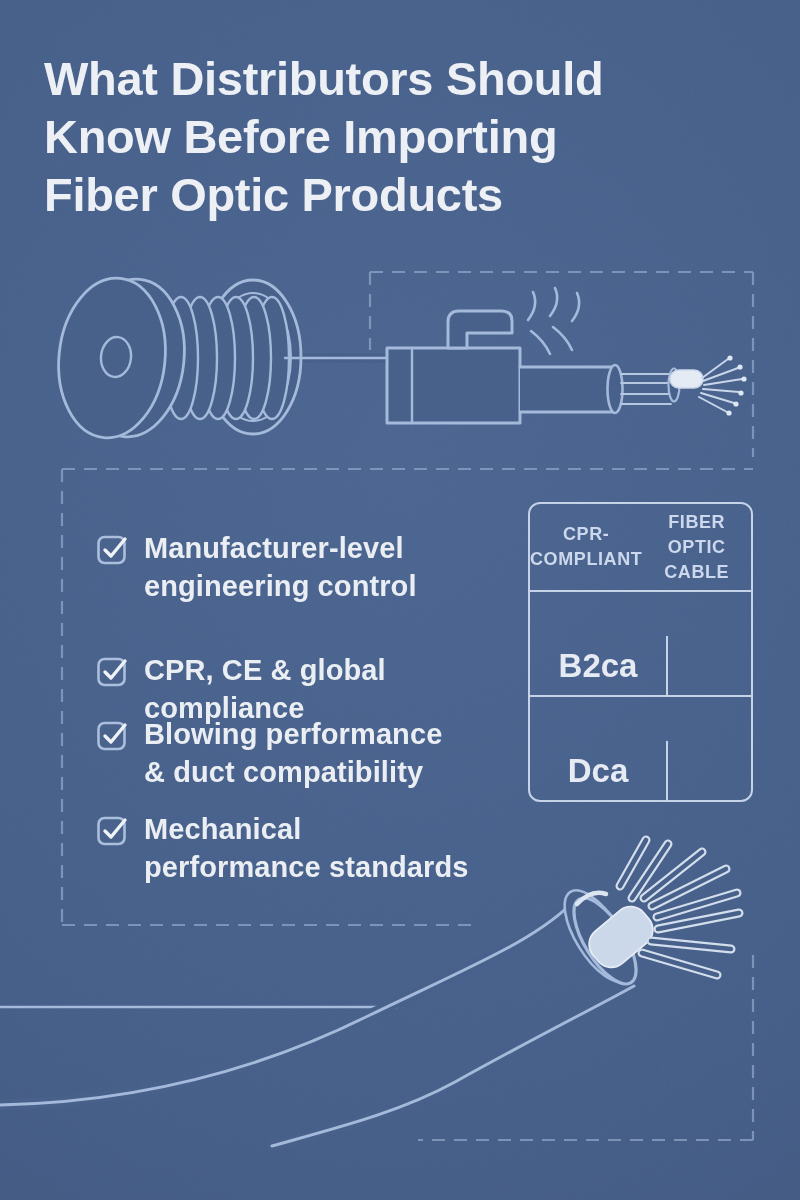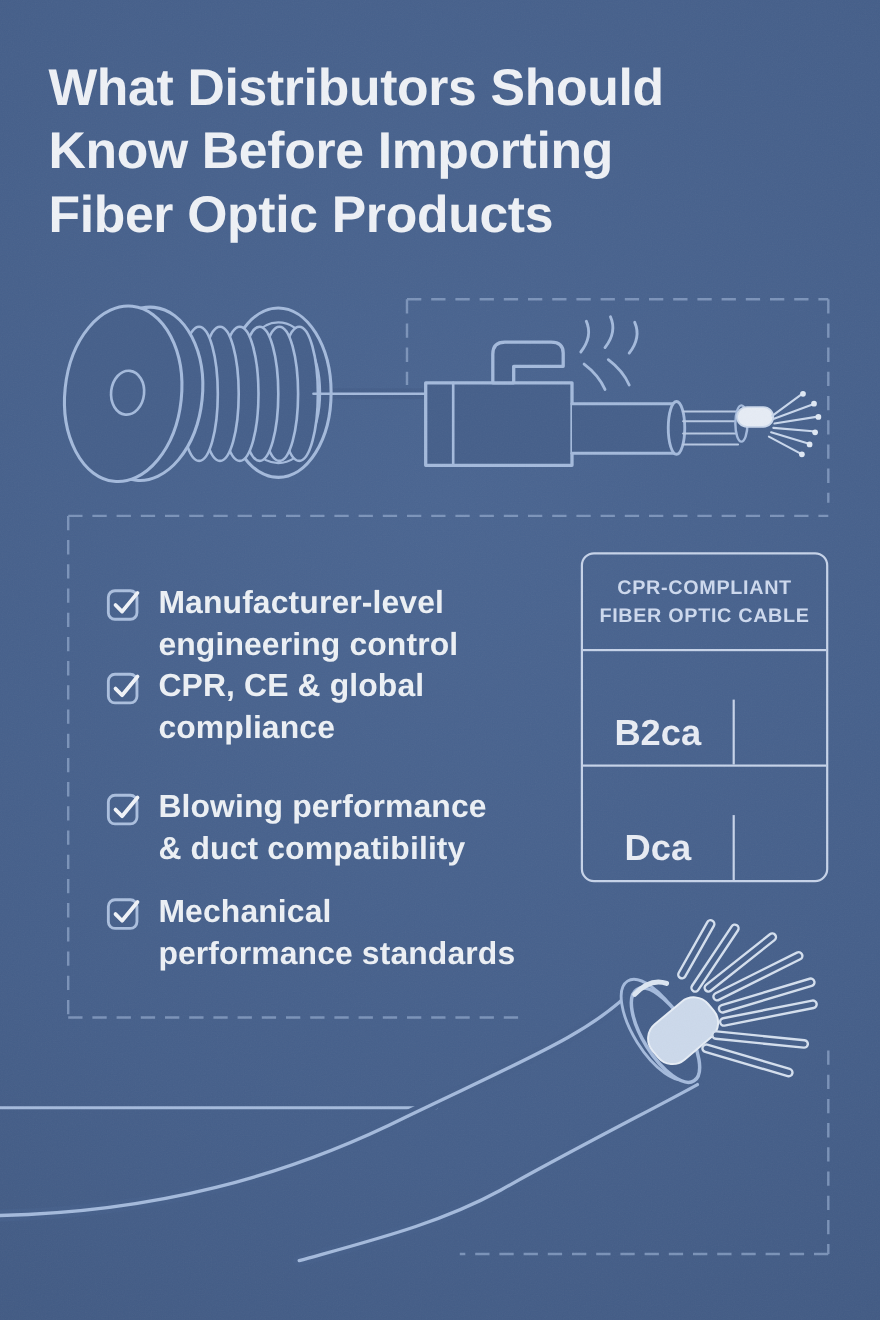--- a/index.html
+++ b/index.html
@@ -24,21 +24,21 @@
     color:#ecf0f5;letter-spacing:0.1px;
   }
   .check-item .txt div{white-space:nowrap;}
   
   .cpr-table{
     position:absolute;left:528px;top:502px;width:225px;height:300px;
     box-sizing:border-box;border:2.5px solid #c6d3e9;border-radius:12px;
     display:flex;flex-direction:column;color:#e8ecf4;
   }
   .cpr-table .thead{
-    flex:0 0 86px;display:flex;flex-direction:column;justify-content:center;align-items:center;
+    flex:0 0 86px;display:flex;justify-content:center;align-items:center;
     font-size:18px;line-height:25px;font-weight:700;letter-spacing:0.6px;color:#cdd9ee;
     text-align:center;
   }
   .cpr-table .trow{
     flex:1 1 0;display:flex;border-top:2px solid #c6d3e9;
   }
   .cpr-table .tcell-label{
     flex:0 0 136px;display:flex;align-items:center;justify-content:center;
     font-size:33px;font-weight:600;border-right:2px solid #c6d3e9;color:#e8ecf4;margin-top:44px;
   }
@@ -181,21 +181,21 @@
     <svg class="box" viewBox="0 0 34 34">
       <rect x="2.5" y="5" width="26" height="26" rx="6" fill="none" stroke="#abbfde" stroke-width="2.6"></rect>
       <path d="M9,18 L15,24 L29,7" fill="none" stroke="#f0f3f8" stroke-width="3.4" stroke-linecap="round" stroke-linejoin="round"></path>
     </svg>
     <div class="txt">
       <div>Manufacturer-level</div>
       <div>engineering control</div>
     </div>
   </div>
 
-  <div class="check-item" style="top:605px">
+  <div class="check-item" style="top:651px">
     <svg class="box" viewBox="0 0 34 34">
       <rect x="2.5" y="5" width="26" height="26" rx="6" fill="none" stroke="#abbfde" stroke-width="2.6"></rect>
       <path d="M9,18 L15,24 L29,7" fill="none" stroke="#f0f3f8" stroke-width="3.4" stroke-linecap="round" stroke-linejoin="round"></path>
     </svg>
     <div class="txt">
       <div>CPR, CE &amp; global</div>
       <div>compliance</div>
     </div>
   </div>
 

